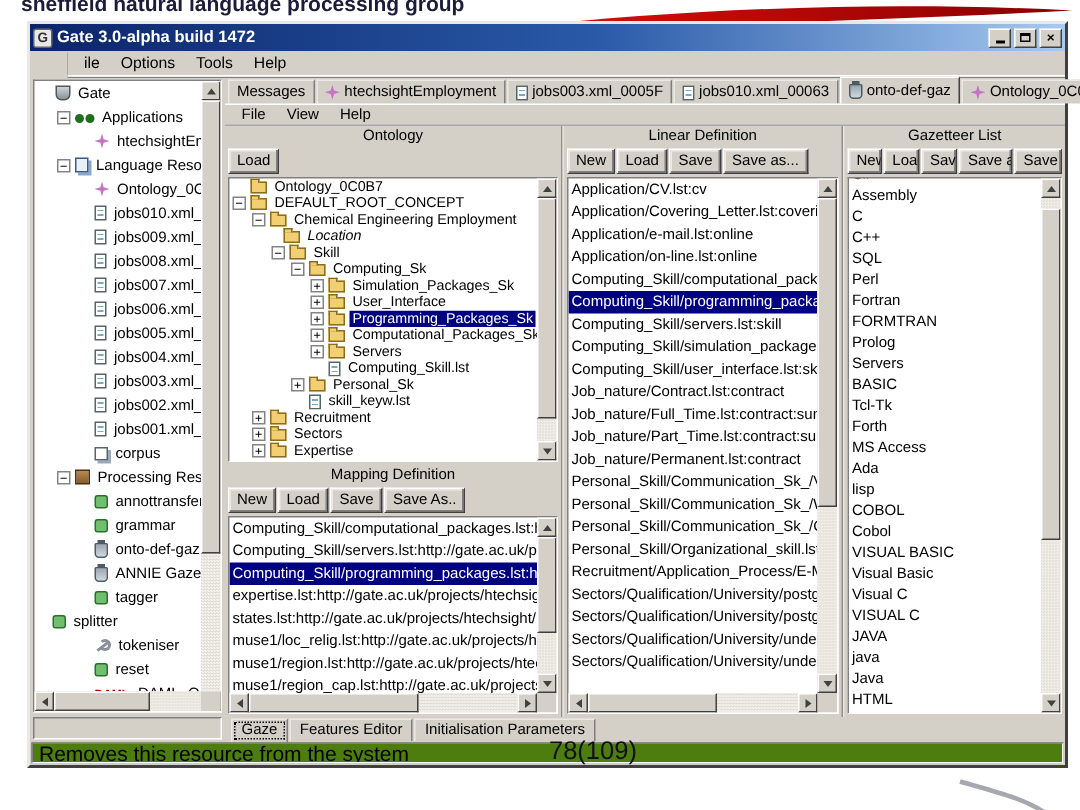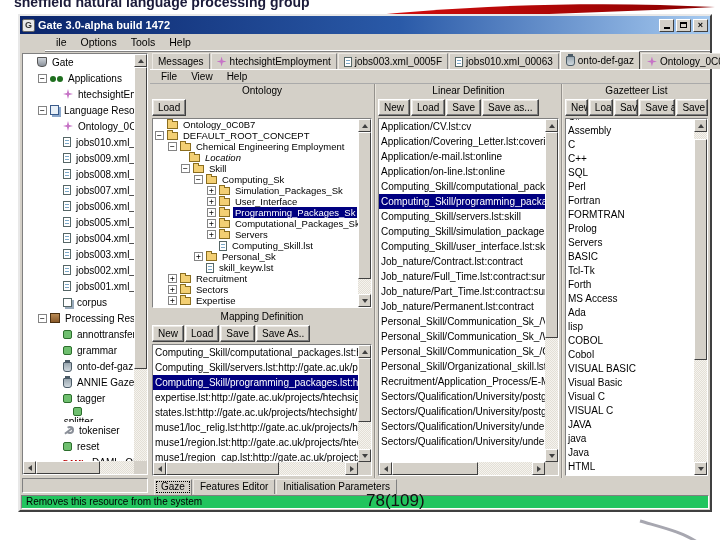--- a/index.html
+++ b/index.html
@@ -114,22 +114,22 @@
   .tri.l{ border-right:4px solid #404040; margin-left:-3px; }
   .tri.r{ border-left:4px solid #404040; margin-right:-3px; }
   .corner { position:absolute; right:0; bottom:0; width:13px; height:13px; background:#d4d0c8; }
 
   
   .bottomrow { height:17px; flex:none; display:flex; align-items:center; padding-left:4px; }
   .btab { font-size:10px; padding:1px 6px; height:15px; background:#d4d0c8; border:1px solid;
           border-color:#ece9e4 #808080 #808080 #ece9e4; border-bottom:none; margin-right:1px;
           white-space:nowrap; }
   .btab.selected { outline:1px dotted #000; outline-offset:-3px; height:16px; }
-  .statusbar { height:14px; flex:none; margin:0 1px 1px 1px; background:#22c55e; border:1px solid;
-               border-color:#808080 #fff #fff #808080; font-size:10px; line-height:12px;
+  .statusbar { height:14px; flex:none; margin:0 1px 1px 1px; background:#4d7c0f; border:1px solid;
+               border-color:#808080 #fff #fff #808080; font-size:14px; line-height:12px;
                padding-left:4px; white-space:nowrap; overflow:hidden; }
 
   
   .icon { display:inline-block; flex:none; margin-right:3px; position:relative; }
   .icon-folder { width:11px; height:8px; background:#f3cf73; border:1px solid #8a6d1f; margin-top:1px; }
   .icon-folder::before { content:''; position:absolute; top:-3px; left:-1px; width:4px; height:2px;
                          background:#f3cf73; border:1px solid #8a6d1f; border-bottom:none; }
   .icon-doc { width:8px; height:10px; background:#fff; border:1px solid #566; }
   .icon-doc::before { content:''; position:absolute; left:1px; right:1px; top:2px; height:6px;
       background:repeating-linear-gradient(to bottom,#7aa7c7 0 1px,transparent 1px 3px); }
@@ -307,21 +307,21 @@
               <div class="trow" style="padding-left: 28px;">
                 <span class="exp-sp"></span>
                 <span class="icon icon-jar"></span>
                 <span class="tlabel">ANNIE Gazetteer_</span>
               </div>
               <div class="trow" style="padding-left: 28px;">
                 <span class="exp-sp"></span>
                 <span class="icon icon-gear"></span>
                 <span class="tlabel">tagger</span>
               </div>
-              <div class="trow" style=" flex-direction: column;">
+              <div class="trow" style="">
                 <span class="exp-sp"></span>
                 <span class="icon icon-gear"></span>
                 <span class="tlabel">splitter</span>
               </div>
               <div class="trow" style="padding-left: 28px;">
                 <span class="exp-sp"></span>
                 <span class="icon icon-wrench"></span>
                 <span class="tlabel">tokeniser</span>
               </div>
               <div class="trow" style="padding-left: 28px;">

